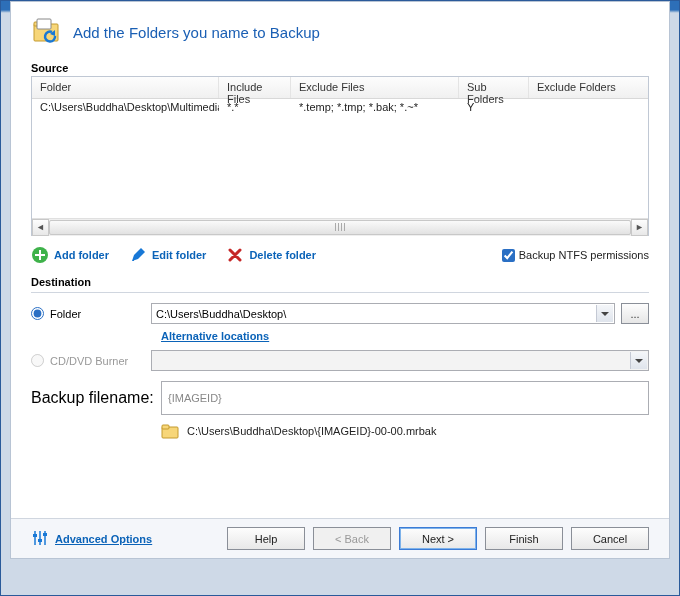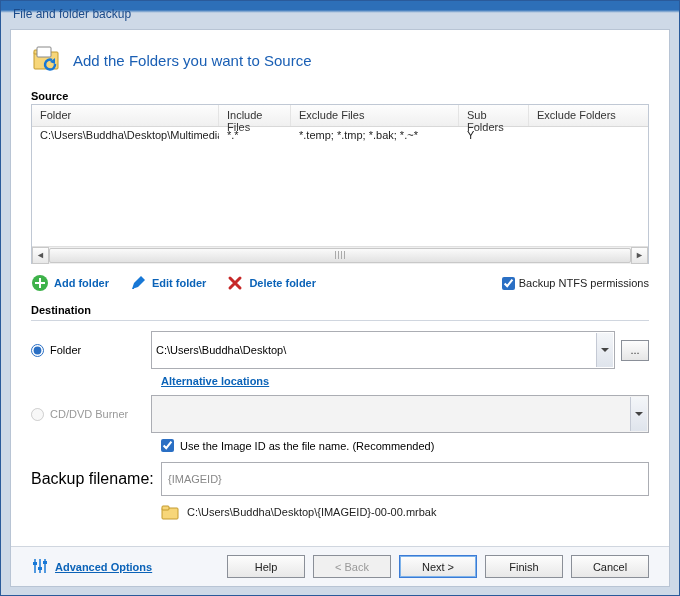--- a/index.html
+++ b/index.html
@@ -36,21 +36,21 @@
 .spacer { flex: 1; }
 .ntfs-check { display: flex; align-items: center; gap: 4px; font-size: 11px; color: #222; }
 input[type=checkbox] { width: 13px; height: 13px; accent-color: #2a6fc4; }
 hr.sep { border: none; border-top: 1px solid #d0d6df; margin: 2px 20px; }
 .dest-body { padding: 8px 20px 0 20px; }
 .dest-row { display: flex; align-items: center; gap: 10px; margin-bottom: 6px; }
 .dest-radio-col { width: 110px; display: flex; align-items: center; gap: 6px; }
 .dest-radio-col input[type=radio] { accent-color: #2a6fc4; }
 .dest-radio-col.disabled { color: #999; }
 .dest-ctrl-col { flex: 1; display: flex; align-items: center; gap: 6px; }
-.combo { flex: 1; height: 38px; border: 1px solid #abadb3; background: #fff; display: flex; align-items: center; padding: 0 4px; position: relative; }
+.combo { flex: 1; height: 21px; border: 1px solid #abadb3; background: #fff; display: flex; align-items: center; padding: 0 4px; position: relative; }
 .combo.disabled { background: #f3f3f3; color: #999; }
 .combo-arrow { position: absolute; right: 1px; top: 1px; bottom: 1px; width: 17px; background: linear-gradient(#f4f6f9,#dfe4ec); border-left: 1px solid #c4c9d4; display: flex; align-items: center; justify-content: center; }
 .combo-arrow::after { content: ""; border-left: 4px solid transparent; border-right: 4px solid transparent; border-top: 4px solid #444; }
 .browse-btn { width: 28px; height: 21px; border: 1px solid #8a8f98; background: linear-gradient(#fdfdfd,#e6e6e6); font-size: 11px; color:#333; display:flex; align-items:center; justify-content:center; cursor:pointer;}
 .alt-link { color: #0b63b8; text-decoration: underline; font-size: 11px; font-weight: bold; margin-left: 130px; margin-bottom: 8px; display: inline-block; cursor:pointer;}
 .imageid-row { margin-left: 130px; display: flex; align-items: center; gap: 6px; font-size: 11px; margin-top:6px; }
 .filename-row { display: flex; align-items: center; margin-top: 10px; }
 .filename-row .lblcol { width: 130px; font-size: 16px; }
 .textfield { flex: 1; height: 21px; border: 1px solid #abadb3; background: #fff; padding: 16px 6px; font-size: 11px; color: #888; }
 .path-row { margin-left: 130px; display: flex; align-items: center; gap: 8px; margin-top: 8px; font-size: 11px; color: #222; }
@@ -60,34 +60,33 @@
 .adv-opts .lbl { color: #0b63b8; text-decoration: underline; font-size: 11px; font-weight: bold; }
 .footer .spacer { flex: 1; }
 .btn { width: 78px; height: 23px; border: 1px solid #8a8f98; background: linear-gradient(#fdfdfd,#e8e8e8); font-size: 11px; color: #222; cursor:pointer;}
 .btn.disabled { color: #999; background: #f0f0f0; }
 .btn.default { border: 1px solid #3b7bd6; box-shadow: 0 0 0 1px #7db2ea inset; }
 </style>
 </head>
 <body>
 
 <div class="window">
-  <div class="titlebar">File and folder backup</div>
   <div class="client">
 
     <div class="header-row">
       <div class="header-icon">
         <svg viewBox="0 0 32 32">
           <rect x="3" y="8" width="24" height="17" rx="1" fill="#f7d679" stroke="#c49a2e"></rect>
           <rect x="3" y="6" width="10" height="4" rx="1" fill="#f7d679" stroke="#c49a2e"></rect>
           <rect x="6" y="3" width="14" height="10" rx="1" fill="#fff" stroke="#888"></rect>
           <path d="M24 20 a5 5 0 1 1 -3 -4" fill="none" stroke="#1878d6" stroke-width="2.5"></path>
           <path d="M24 14 l0 6 l-5 -2 z" fill="#1878d6"></path>
         </svg>
       </div>
-      <div class="header-text">Add the Folders you want to Source</div>
+      <div class="header-text">Add the Folders you name to Backup</div>
     </div>
 
     <div class="section-label">Source</div>
 
     <div class="table-wrap">
       <div class="thead">
         <div class="th c-folder">Folder</div>
         <div class="th c-incl">Include Files</div>
         <div class="th c-excl">Exclude Files</div>
         <div class="th c-sub">Sub Folders</div>
@@ -174,26 +173,20 @@
           <span>CD/DVD Burner</span>
         </label>
         <div class="dest-ctrl-col">
           <div class="combo disabled">
             <span></span>
             <div class="combo-arrow"></div>
           </div>
         </div>
       </div>
 
-      <div class="imageid-row">
-        <label style="display:flex;align-items:center;gap:6px;">
-          <input type="checkbox" checked="" style="">
-          <span>Use the Image ID as the file name.  (Recommended)</span>
-        </label>
-      </div>
 
       <div class="filename-row">
         <div class="lblcol">Backup filename:</div>
         <input class="textfield" readonly="" value="{IMAGEID}" style="">
       </div>
 
       <div class="path-row">
         <span class="folder-icon">
           <svg width="18" height="16">
               <rect x="1" y="4" width="16" height="11" rx="1" fill="#f7d679" stroke="#c49a2e"></rect>

